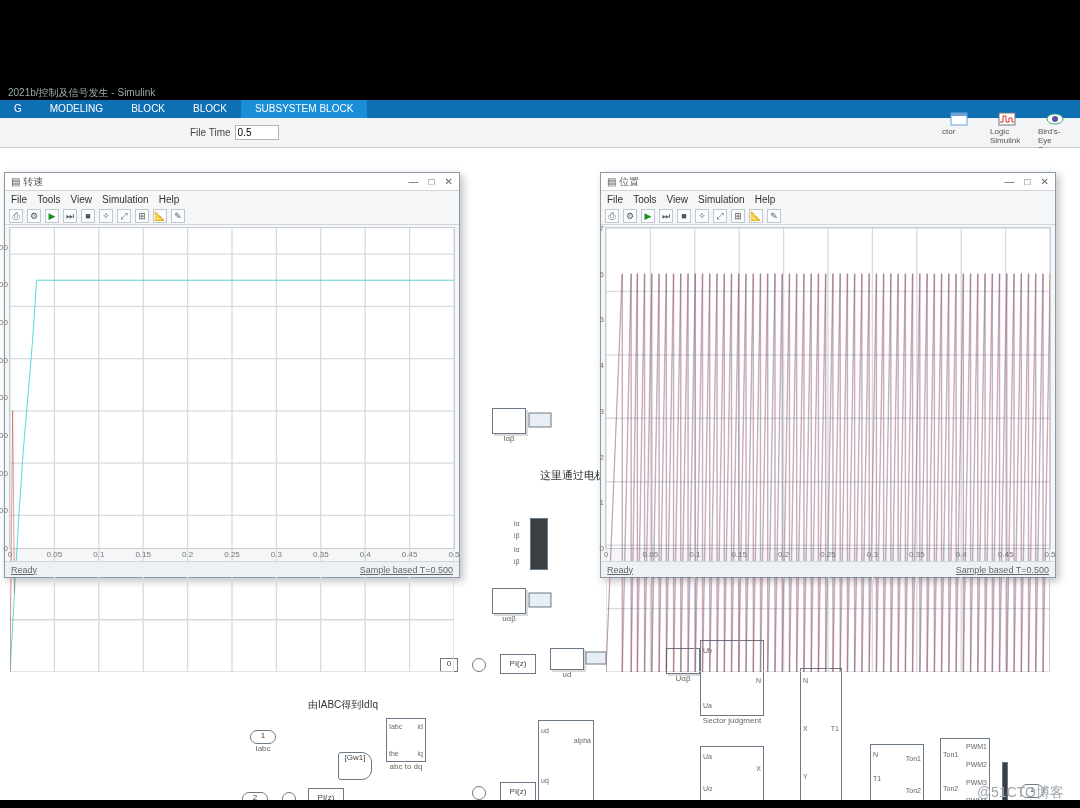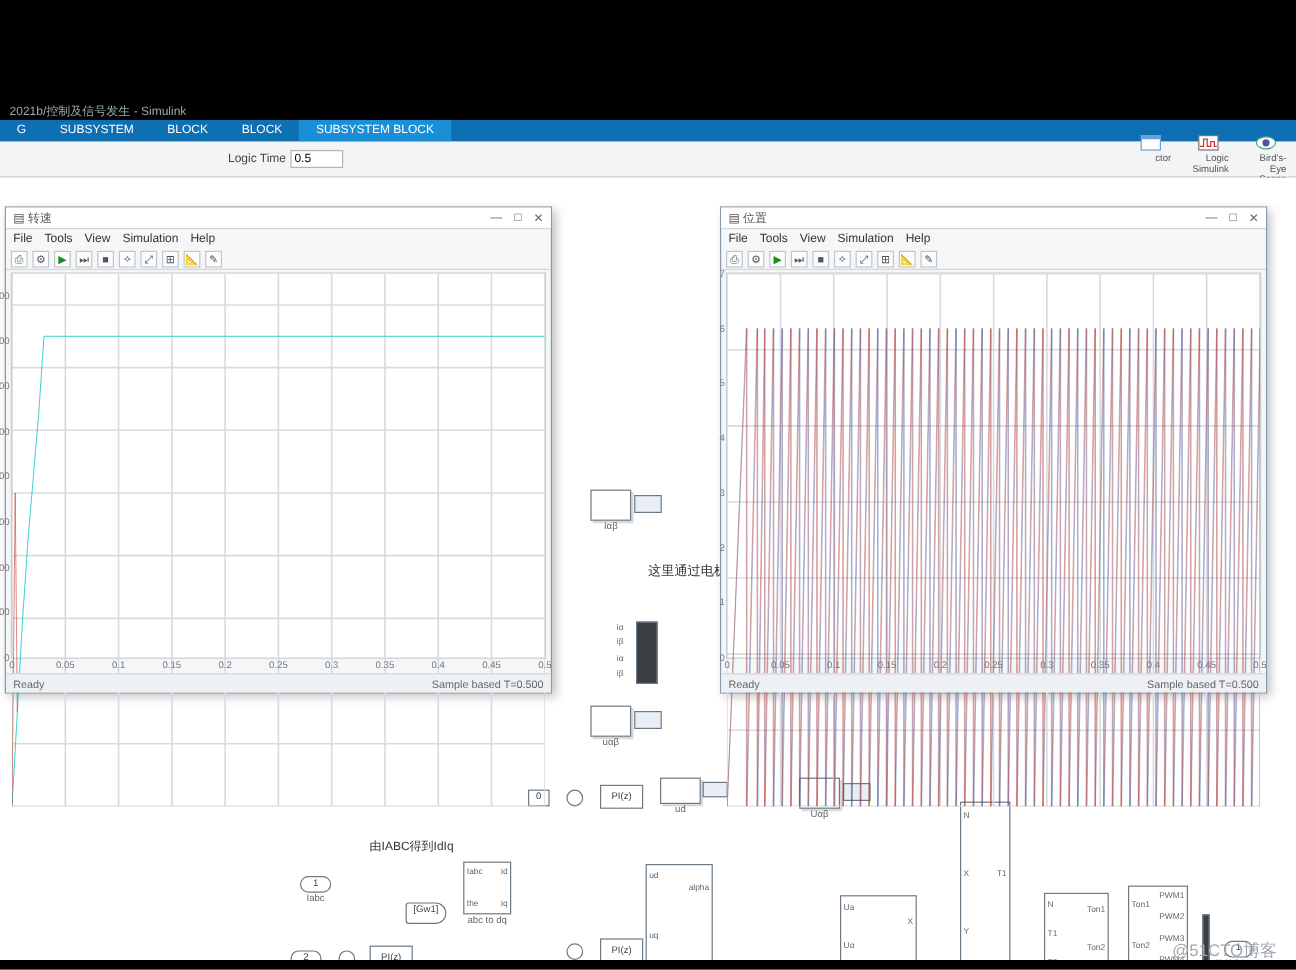--- a/index.html
+++ b/index.html
@@ -13,35 +13,35 @@
 
   
   .ribbon { position:absolute; left:0; top:0; height:18px; background:#0f6fb3; width:100%; display:flex;}
   .ribbon .tab { color:#fff; font-size:10px; padding:3px 14px; }
   .ribbon .tab.active { background:#1a8fd8; }
 
   .toolstrip { position:absolute; left:0; top:18px; width:100%; height:30px; background:#f2f4f6; border-bottom:1px solid #c5ccd3; display:flex; align-items:center;}
   .toolstrip .stoptime-lbl { font-size:10px; color:#444; margin-left:190px;}
   .toolstrip input.stoptime { width:44px; font-size:10px; margin-left:4px; border:1px solid #b0b6bb; padding:1px 2px;}
   .toolstrip .bigbtn { margin-left:auto; margin-right:8px; display:flex; gap:14px;}
-  .toolstrip .bigbtn .b { width:34px; text-align:right; font-size:8px; color:#555;}
+  .toolstrip .bigbtn .b { width:34px; text-align:left; font-size:8px; color:#555;}
   .toolstrip .bigbtn .b svg{display:block;margin:0 auto 1px;}
 
   
   .canvas { position:absolute; left:0; top:48px; right:0; bottom:0; background:#fff;}
 
   
   .scopewin { position:absolute; background:#f4f6f8; border:1px solid #8a9aa8; box-shadow:3px 3px 8px rgba(0,0,0,.25);}
   .scopewin .titlebar { height:18px; background:#fff; border-bottom:1px solid #d0d6db; display:flex; align-items:center; padding:0 6px; font-size:10px; color:#555;}
   .scopewin .titlebar .winicons{margin-left:auto;display:flex;gap:10px;color:#666;font-size:10px;}
   .scopewin .menubar { height:16px; display:flex; gap:10px; padding:0 6px; font-size:10px; color:#333; align-items:center;}
   .scopewin .tbar { height:18px; display:flex; gap:4px; padding:0 4px; align-items:center; border-bottom:1px solid #d0d6db;}
   .scopewin .tbar .tb { width:14px;height:14px; border:1px solid #c0c6cb; background:#fbfcfd; font-size:9px; text-align:center; line-height:12px; color:#555;}
   .scopewin .plot { position:absolute; left:4px; right:4px; top:54px; bottom:28px; background:#fff; border:1px solid #c6cdd3;}
-  .scopewin .status { position:absolute; left:0; right:0; bottom:0; height:16px; background:#eef1f4; border-top:1px solid #d0d6db; font-size:9px; color:#666; display:flex; align-items:center; padding:0 6px;}
+  .scopewin .status { position:absolute; left:0; right:0; bottom:0; height:16px; background:#eef1f4; border-top:1px solid #d0d6db; font-size:9px; color:#666; display:flex; align-items:center; padding:0 6px;text-decoration:underline;}
   .scopewin .status .right{margin-left:auto;}
   .plot svg{position:absolute;inset:0;}
   .ytick{position:absolute;font-size:8px;color:#777;right:calc(100% + 2px);transform:translateY(-50%);}
   .xtick{position:absolute;font-size:8px;color:#777;top:calc(100% + 2px);transform:translateX(-50%);}
 
   
   .blk{position:absolute;background:#fff;border:1px solid #6b7a86;font-size:8px;color:#444;}
   .blk.round{border-radius:10px;}
   .blk.shadow { box-shadow: 2px 2px 0 rgba(0,0,0,.15); padding-left: 32px;}
   .blk .lbl{position:absolute;left:50%;transform:translateX(-50%);top:100%;white-space:nowrap;font-size:8px;color:#666;margin-top:1px;}
@@ -53,28 +53,28 @@
 </style>
 </head>
 <body>
 
 <div class="app-title"> 2021b/控制及信号发生 - Simulink</div>
 
 <div class="monitor">
 
   <div class="ribbon" id="ribbon">
       <div class="tab">G</div>
-      <div class="tab">SUBSYSTEM</div>
+      <div class="tab">MODELING</div>
       <div class="tab">BLOCK</div>
       <div class="tab">BLOCK</div>
       <div class="tab active">SUBSYSTEM BLOCK</div>
     </div>
 
   <div class="toolstrip">
-    <span class="stoptime-lbl">Logic Time</span>
+    <span class="stoptime-lbl">File Time</span>
     <input class="stoptime" value="0.5" style="">
     <div class="bigbtn">
       <div class="b"><svg width="18" height="14">
             <rect x="1" y="1" width="16" height="12" fill="#fff" stroke="#6aa0d8"></rect>
             <rect x="1" y="1" width="16" height="3" fill="#6aa0d8"></rect>
           </svg><span>ctor</span></div>
       <div class="b"><svg width="18" height="14">
             <rect x="1" y="1" width="16" height="12" fill="#fff" stroke="#777"></rect>
             <path d="M2 10h3v-6h3v6h3v-4h3v4h2" fill="none" stroke="#c33"></path>
           </svg><span>Logic Simulink</span></div>
@@ -101,21 +101,21 @@
         </svg><span class="lbl">Uαβ</span></div>
 
     <div class="blk" style="left:530px;top:370px;width:18px;height:52px;background:#3a3f44;"></div>
     <span class="porttxt" style="left:514px;top:372px;">iα</span>
       <span class="porttxt" style="left:514px;top:384px;">iβ</span>
     <span class="porttxt" style="left:514px;top:398px;">iα</span>
       <span class="porttxt" style="left:514px;top:410px;">iβ</span>
 
     <div class="blk round" style="left:250px;top:582px;width:26px;height:14px;text-align:center;">1<span class="lbl">Iabc</span></div>
 
-    <div class="blk" style="left:338px;top:604px;width:34px;height:18px;text-align:center;border-radius:3px 10px 10px 3px;">[Gw1]</div>
+    <div class="blk" style="left:338px;top:604px;width:34px;height:28px;text-align:center;border-radius:3px 10px 10px 3px;">[Gw1]</div>
 
     <div class="blk" style="left:386px;top:570px;width:40px;height:44px;">
       <span class="porttxt" style="left:2px;top:4px;">Iabc</span>
         <span class="porttxt" style="right:2px;top:4px;">id</span>
       <span class="porttxt" style="left:2px;bottom:4px;">the</span>
         <span class="porttxt" style="right:2px;bottom:4px;">iq</span>
       <span class="lbl">abc to dq</span>
     </div>
 
     <div class="blk round" style="left:242px;top:644px;width:26px;height:14px;text-align:center;">2</div>
@@ -132,20 +132,26 @@
         </svg><span class="lbl">ud</span></div>
 
     <div class="blk" style="left:538px;top:572px;width:56px;height:110px;">
       <span class="porttxt" style="left:2px;top:6px;">ud</span>
       <span class="porttxt" style="left:2px;top:56px;">uq</span>
 
       <span class="porttxt" style="right:2px;top:16px;">alpha</span>
 
     </div>
 
+    <div class="blk" style="left:700px;top:492px;width:64px;height:76px;">
+      <span class="porttxt" style="left:2px;top:6px;">Ub</span>
+      <span class="porttxt" style="left:2px;bottom:6px;">Ua</span>
+      <span class="porttxt" style="right:2px;top:36px;">N</span>
+      <span class="lbl">Sector judgment</span>
+    </div>
     <div class="blk" style="left:700px;top:598px;width:64px;height:130px;">
       <span class="porttxt" style="left:2px;top:6px;">Ua</span>
       <span class="porttxt" style="left:2px;top:38px;">Uα</span>
 
       <span class="porttxt" style="right:2px;top:18px;">X</span>
 
     </div>
     <div class="blk" style="left:800px;top:520px;width:42px;height:196px;">
       <span class="porttxt" style="left:2px;top:8px;">N</span>
       <span class="porttxt" style="left:2px;top:56px;">X</span>

